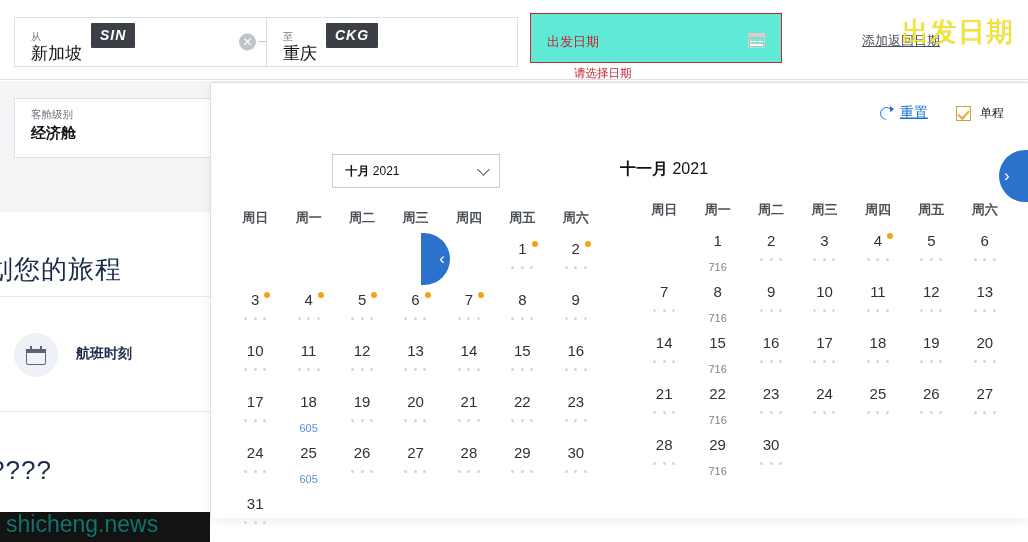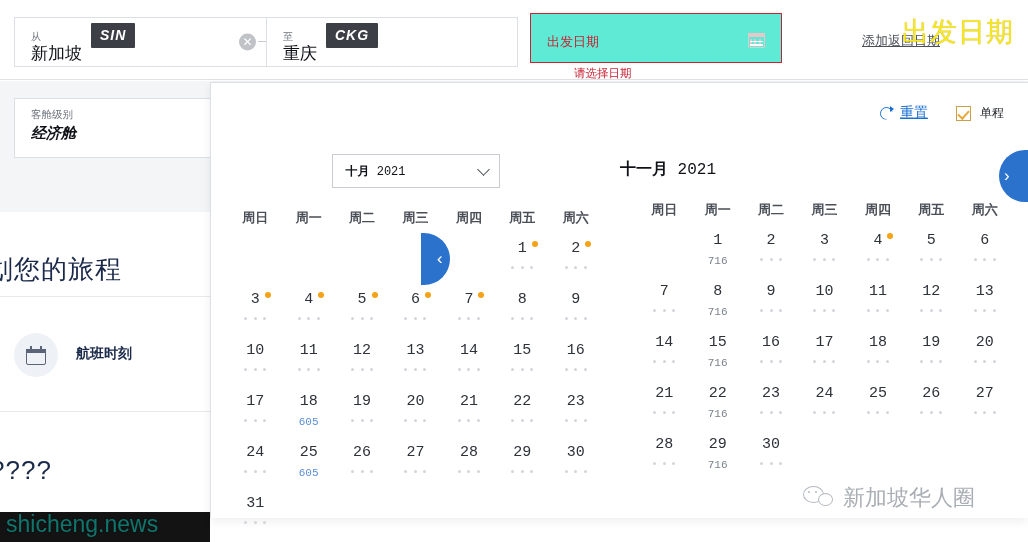--- a/index.html
+++ b/index.html
@@ -159,30 +159,29 @@
     text-shadow: 0 0 1px rgba(120,110,0,.6);
   }
 
   
   .cabin-box {
     position: absolute; left: 14px; top: 98px; width: 200px; height: 60px;
     background: #ffffff; border: 1px solid #dcdfe3;
     padding: 8px 0 0 16px;
   }
   .cabin-caption { font-size: 10.5px; color: #6c727c; line-height: 1.4; }
-  .cabin-value { font-size: 15px; color: #101217; font-weight: bold; line-height: 1.45; font-style: italic; }
+  .cabin-value { font-size: 15px; color: #101217; font-weight: bold; line-height: 1.45; }
 
   
   .cal-popup {
     position: absolute; left: 210px; top: 82px;
     width: 818px; height: 436px;
     background: #ffffff;
     border: 1px solid #dcdfe3; border-right: none; border-bottom: none;
     box-shadow: 0 3px 10px rgba(0,0,0,.07);
-    font-family: Liberation Mono, monospace;
   }
   .cal-toolbar {
     position: absolute; right: 24px; top: 21px;
     display: flex; align-items: center; gap: 28px;
   }
   .reset-btn {
     display: flex; align-items: center; gap: 7px;
     color: #1a6fd4; font-size: 14px; cursor: pointer;
   }
   .reset-btn .ricon {
@@ -254,21 +253,21 @@
   .cell {
     position: relative; display: flex; flex-direction: column;
     align-items: center; padding-top: 2px; cursor: pointer;
   }
   .cell.empty { cursor: default; }
   .dnum { font-size: 15px; color: #2d3138; line-height: 17px; position: relative; }
   .dot {
     position: absolute; right: -11px; top: 1px;
     width: 6px; height: 6px; border-radius: 50%; background: #f5a217;
   }
-  .price { font-size: 11px; line-height: 14px; margin-top: 5px; }
+  .price { font-size: 11px; line-height: 14px; margin-top: 11px; }
   .price.blue { color: #5b8ed6; }
   .price.grey { color: #7c828c; }
   .ellipsis {
     margin-top: 9px; width: 22px; height: 3px;
     display: flex; justify-content: space-between;
   }
   .ellipsis i { width: 3px; height: 3px; border-radius: 50%; background: #d2d6dc; display:block; }
 
   
   .wm-wechat {
@@ -907,23 +906,14 @@
               <div class="cell empty"></div>
               <div class="cell empty"></div>
             </div>
           </div>
         </div>
       </div>
   </div>
 
   <div class="nav-arrow nav-right">›</div>
 
-  <div class="wm-wechat">
-    <span class="wechat-icon">
-      <span class="big"></span>
-        <span class="small"></span>
-      <span class="e1"></span>
-        <span class="e2"></span>
-    </span>
-    <span>新加坡华人圈</span>
-  </div>
 
 </div>
 
 </body></html>

